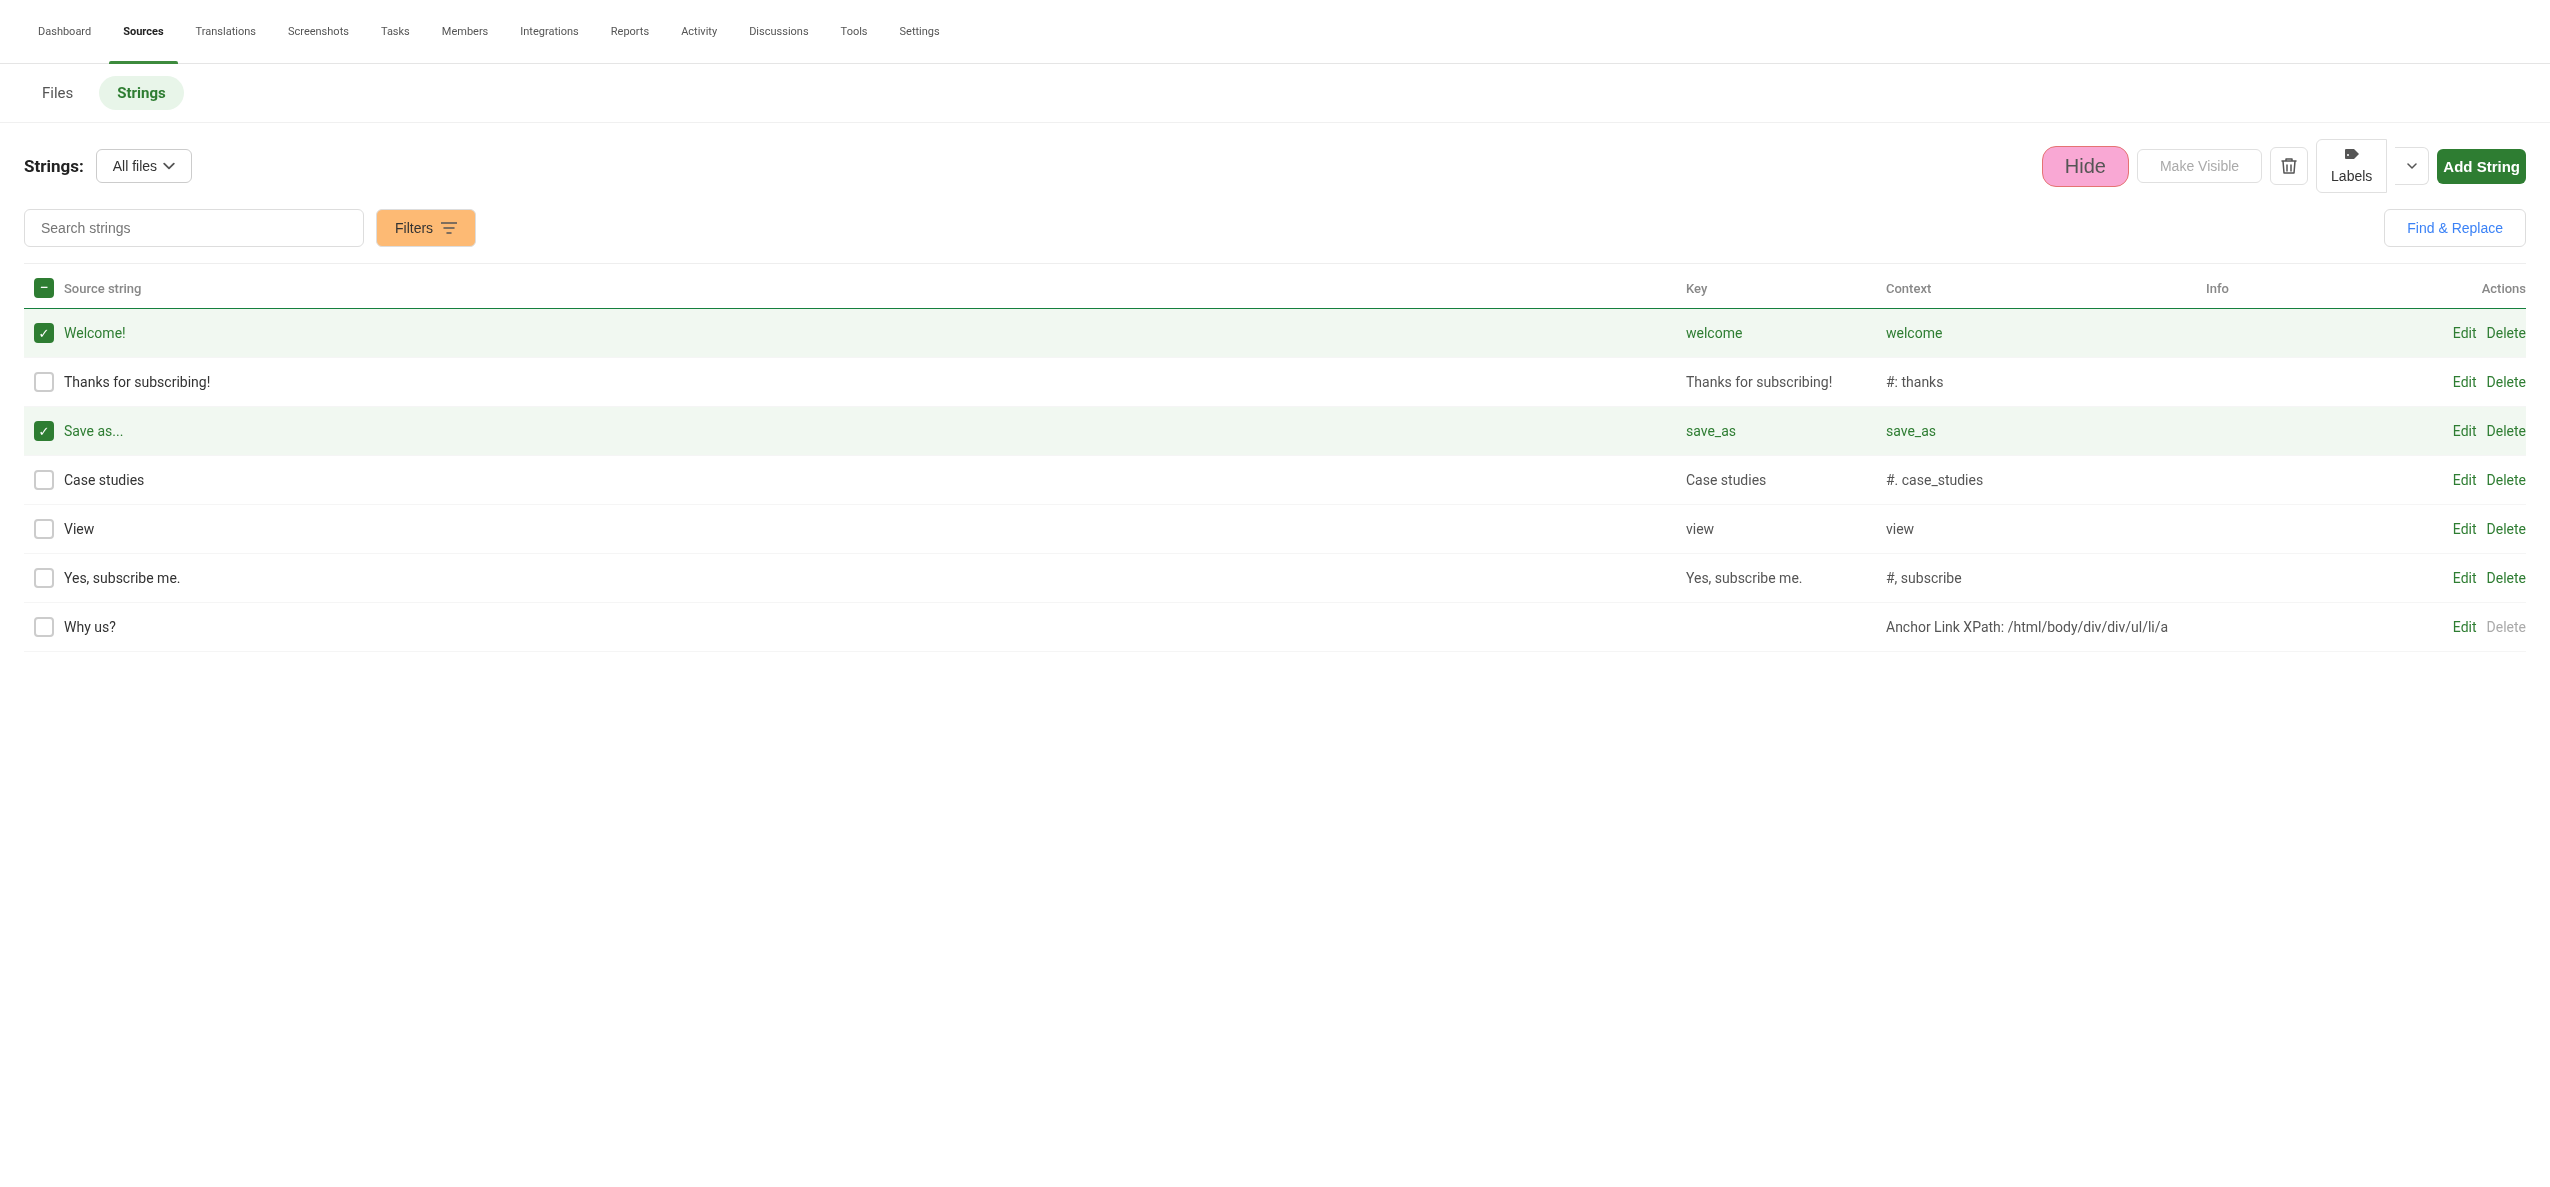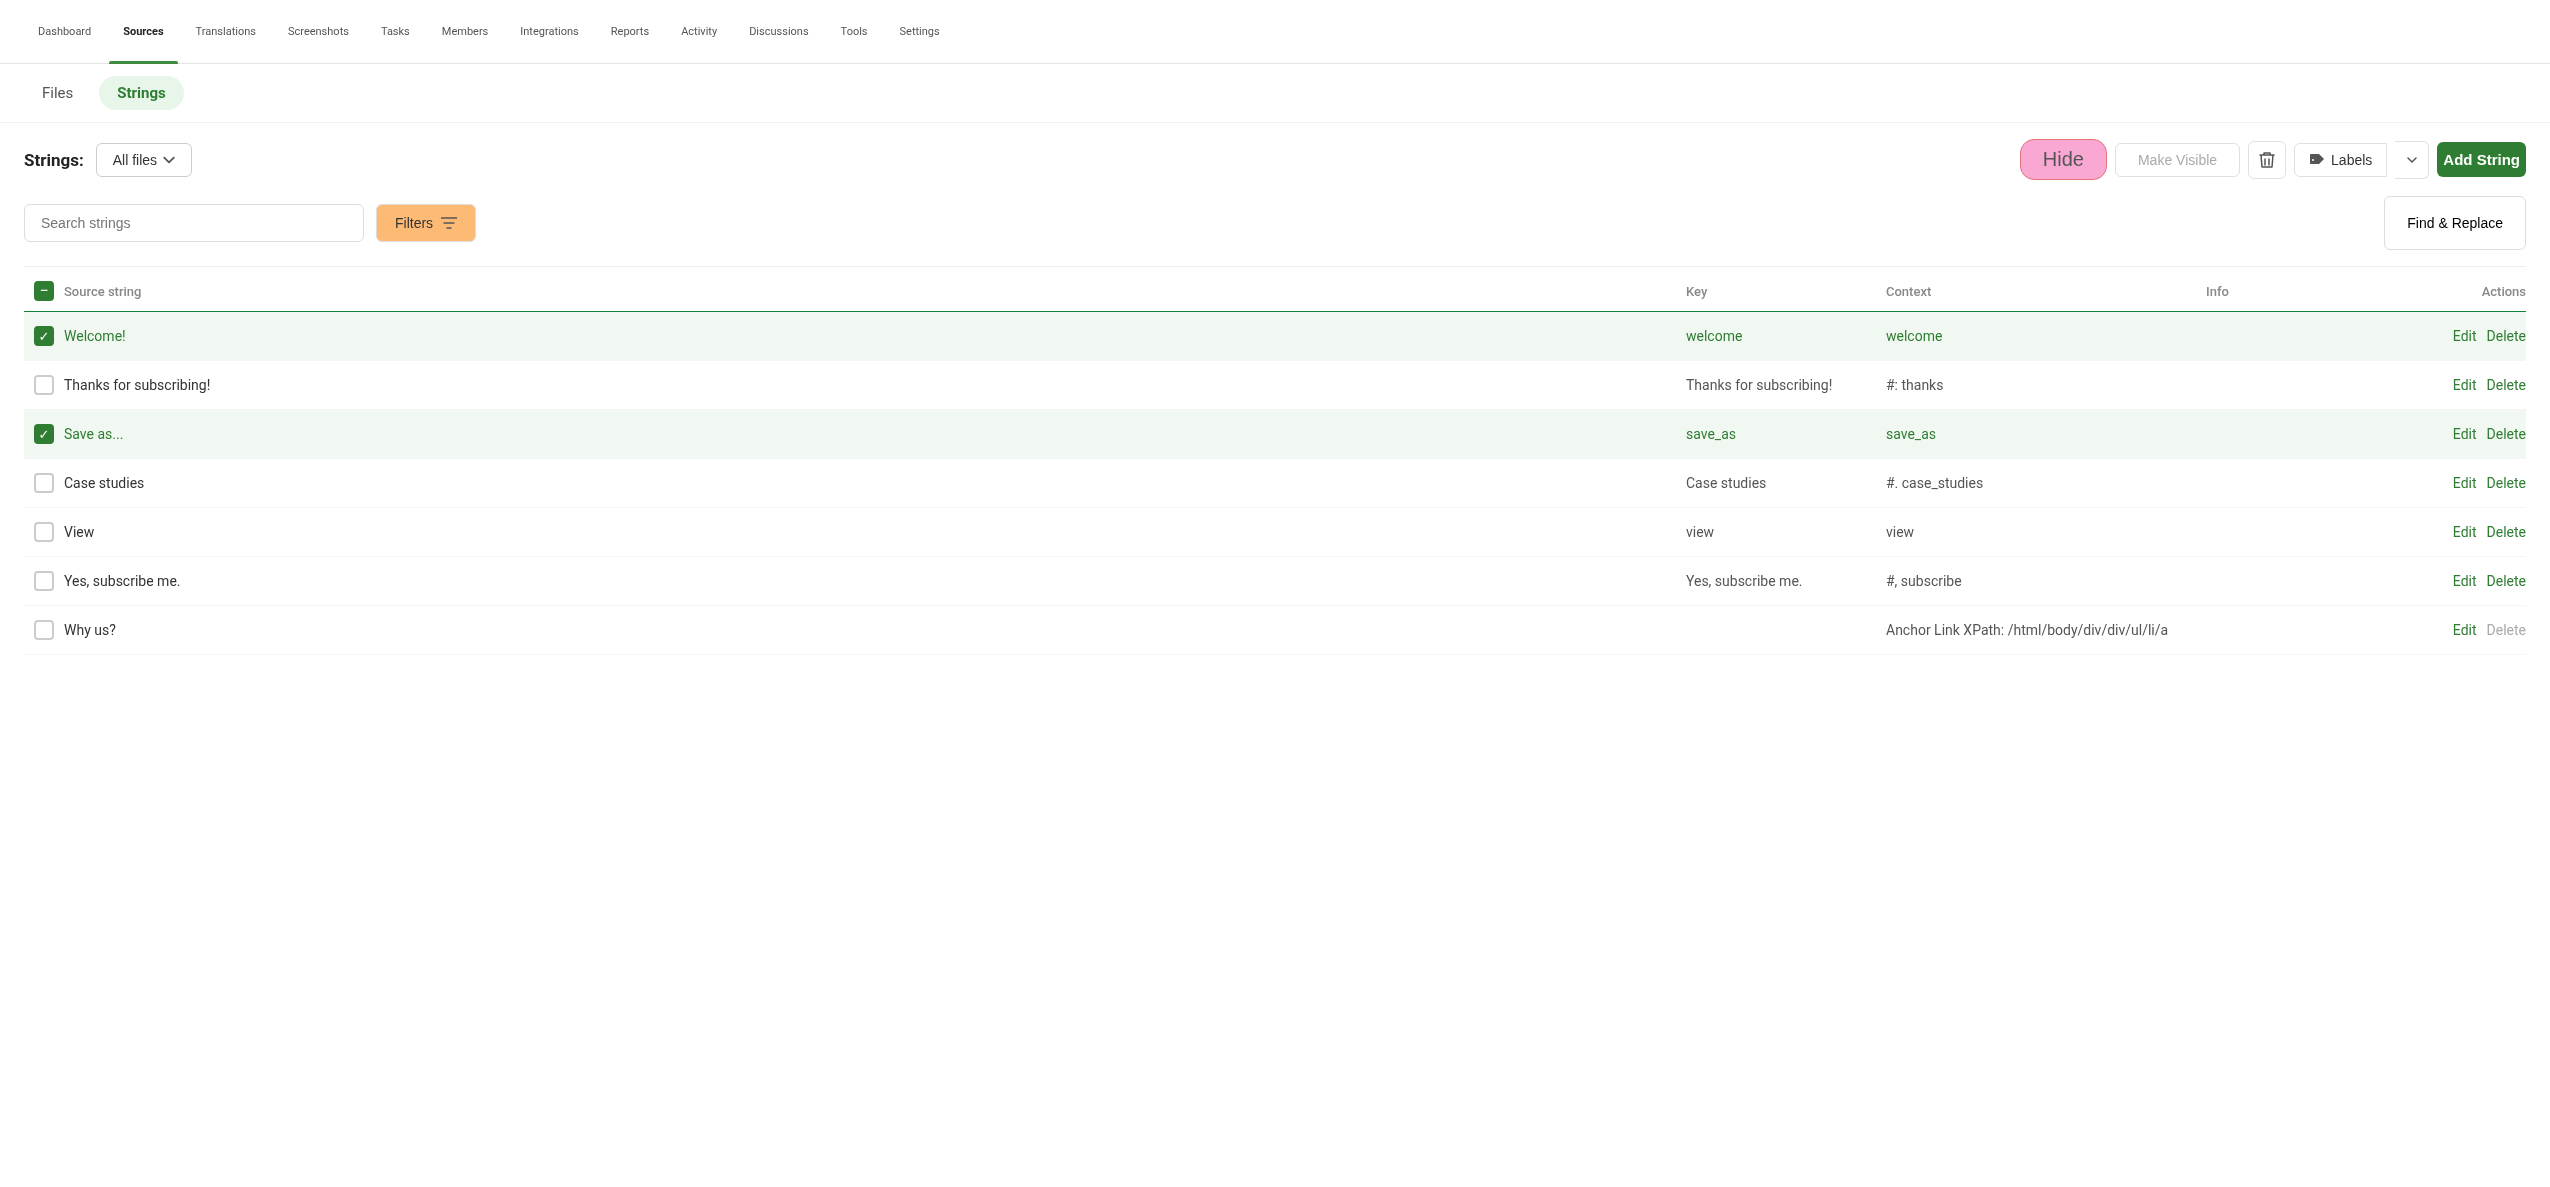--- a/index.html
+++ b/index.html
@@ -18,29 +18,29 @@
 
     
     .toolbar { display: flex; align-items: center; padding: 16px 24px; gap: 8px; }
     .strings-label { font-weight: 700; font-size: 17px; color: #222; margin-right: 4px; }
     .dropdown-btn { display: flex; align-items: center; gap: 6px; padding: 8px 16px; border: 1px solid #ccc; border-radius: 6px; background: #fff; cursor: pointer; font-size: 14px; color: #333; }
     .dropdown-btn svg { width: 12px; height: 12px; }
     .spacer { flex: 1; }
     .hide-btn { padding: 8px 22px; border: 1.5px solid #e57373; border-radius: 14px; background: #f9a8d4; color: #555; cursor: pointer; font-size: 20px; }
     .make-visible-btn { padding: 8px 22px; border: 1px solid #e0e0e0; border-radius: 6px; background: #fff; color: #aaa; cursor: pointer; font-size: 14px; }
     .delete-btn { display: flex; align-items: center; justify-content: center; width: 38px; height: 38px; border: 1px solid #e0e0e0; border-radius: 6px; background: #fff; cursor: pointer; color: #555; }
-    .labels-btn { display: flex; align-items: center; gap: 6px; padding: 8px 14px; border: 1px solid #e0e0e0; border-radius: 6px 0 0 6px; background: #fff; cursor: pointer; font-size: 14px; color: #333; }
+    .labels-btn { display: flex; align-items: center; gap: 6px; padding: 8px 14px; border: 1px solid #e0e0e0; border-radius: 6px 0 0 6px; background: #fff; cursor: pointer; font-size: 14px; color: #333; flex-direction: column; }
     .labels-dropdown { display: flex; align-items: center; justify-content: center; width: 34px; height: 38px; border: 1px solid #e0e0e0; border-left: none; border-radius: 0 6px 6px 0; background: #fff; cursor: pointer; }
     .add-string-btn { padding: 9px 6px; background: #2e7d32; color: #fff; border: none; border-radius: 6px; cursor: pointer; font-size: 15px; font-weight: 600; white-space: nowrap; }
 
     
     .search-row { display: flex; align-items: center; padding: 0 24px 16px; gap: 12px; }
     .search-input { flex: 0 0 340px; padding: 10px 16px; border: 1px solid #ddd; border-radius: 6px; font-size: 14px; color: #999; outline: none; }
     .filters-btn { display: flex; align-items: center; gap: 8px; padding: 10px 18px; border: 1px solid #ddd; border-radius: 6px; background: #fdba74; cursor: pointer; font-size: 14px; color: #333; }
-    .find-replace-btn { margin-left: auto; padding: 18px 22px; border: 1px solid #ddd; border-radius: 6px; background: #fff; cursor: pointer; font-size: 14px; color: #000000; }
+    .find-replace-btn { margin-left: auto; padding: 10px 22px; border: 1px solid #ddd; border-radius: 6px; background: #fff; cursor: pointer; font-size: 14px; color: #3b82f6; }
 
     
     .divider { height: 1px; background: #eee; margin: 0 24px 0; }
 
     
     .table-container { padding: 0 24px; }
     .table-header { display: grid; grid-template-columns: 40px 1fr 200px 320px 180px 140px; align-items: center; padding: 14px 0 10px; border-bottom: 1px solid #15803d; }
     .col-header { font-size: 13px; color: #888; font-weight: 500; }
     .table-row { display: grid; grid-template-columns: 40px 1fr 200px 320px 180px 140px; align-items: center; padding: 14px 0; border-bottom: 1px solid #f5f5f5; }
     .table-row.selected { background: #f1f8f1; }

